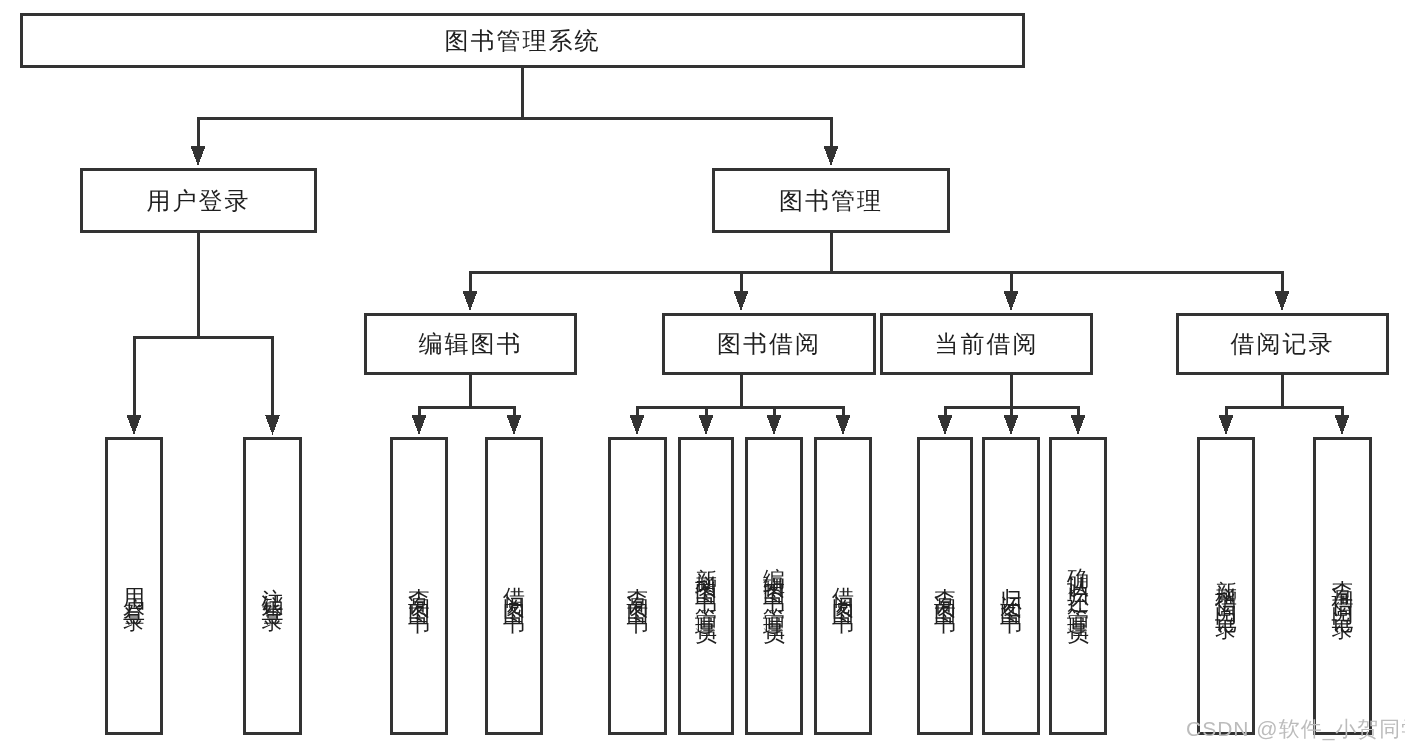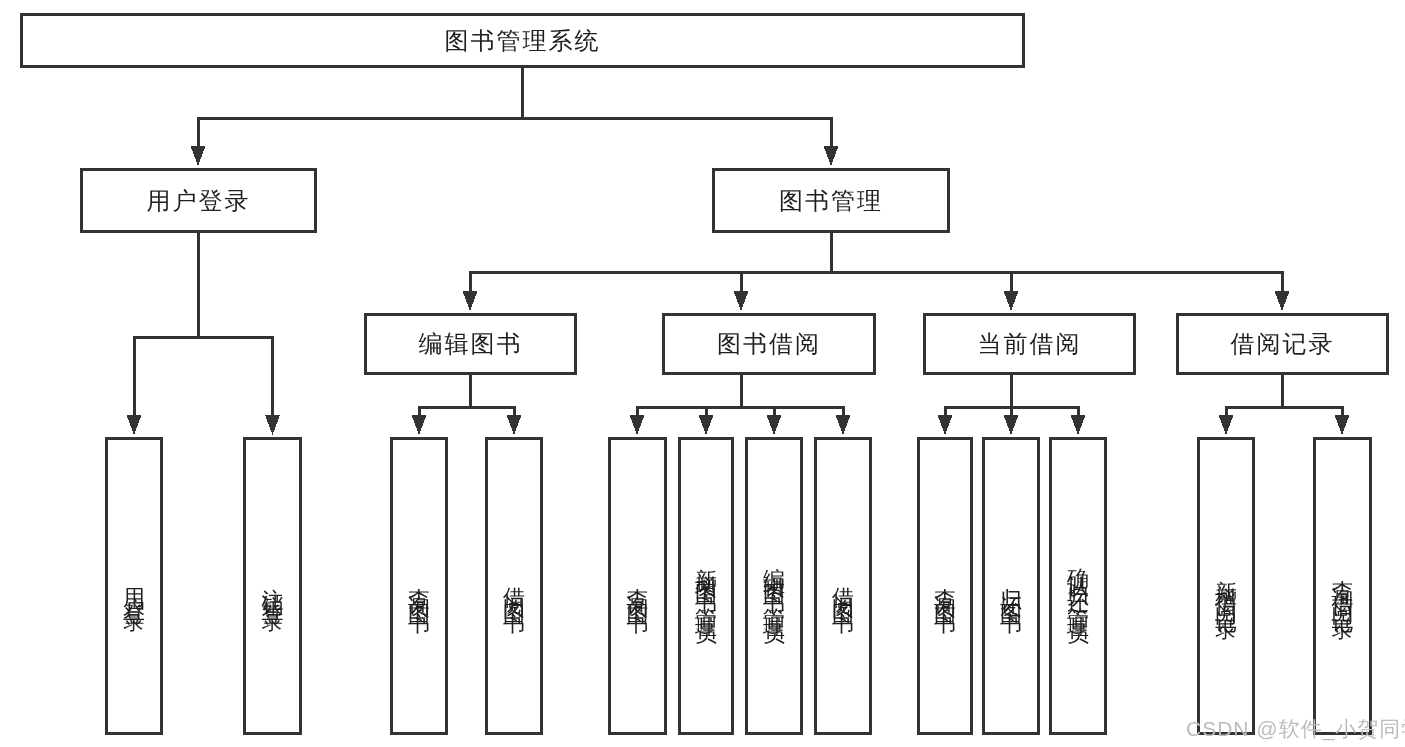--- a/index.html
+++ b/index.html
@@ -104,21 +104,21 @@
     </g>
   </svg>
 
   <div class="node hbox" style="left:20px;top:13px;width:1005px;height:55px">图书管理系统</div>
 
   <div class="node hbox" style="left:80px;top:168px;width:237px;height:65px">用户登录</div>
   <div class="node hbox" style="left:712px;top:168px;width:238px;height:65px">图书管理</div>
 
   <div class="node hbox" style="left:364px;top:313px;width:213px;height:62px">编辑图书</div>
   <div class="node hbox" style="left:662px;top:313px;width:214px;height:62px">图书借阅</div>
-  <div class="node hbox" style="left:923px;top:313px;width:213px;height:62px">当前借阅</div>
+  <div class="node hbox" style="left:880px;top:313px;width:213px;height:62px">当前借阅</div>
   <div class="node hbox" style="left:1176px;top:313px;width:213px;height:62px">借阅记录</div>
 
   <div class="node leaf" style="left:105px;width:58px">用户登录</div>
   <div class="node leaf" style="left:243px;width:59px">注销登录</div>
 
   <div class="node leaf" style="left:390px;width:58px">查询图书</div>
   <div class="node leaf" style="left:485px;width:58px">借阅图书</div>
 
   <div class="node leaf" style="left:608px;width:59px">查询图书</div>
   <div class="node leaf" style="left:678px;width:56px">新增图书（管理员）</div>

